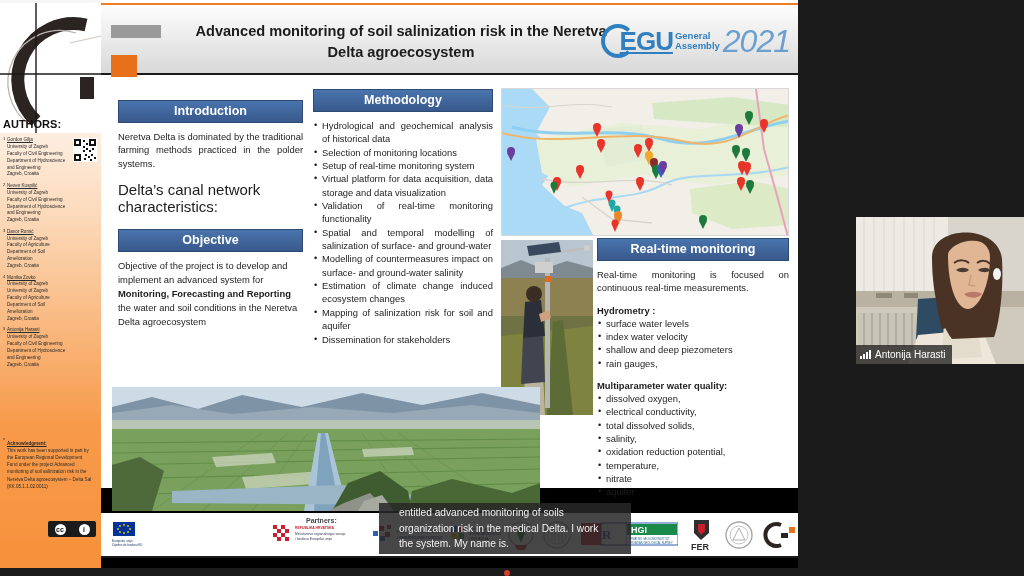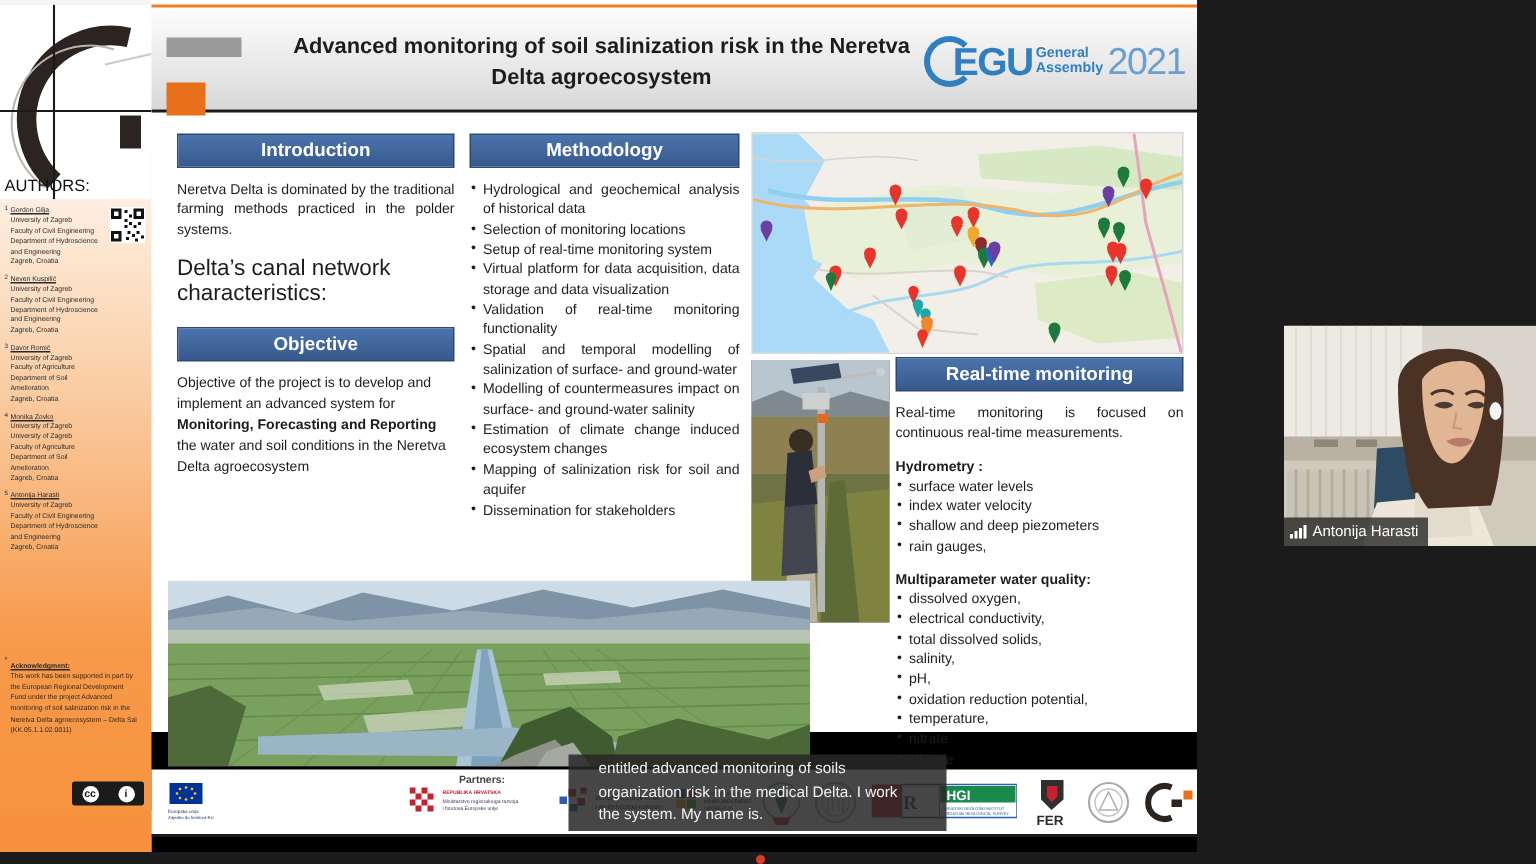--- a/index.html
+++ b/index.html
@@ -55,38 +55,39 @@
     position:absolute; right:8px; top:14px; height:44px;
     display:flex; align-items:center; color:#2f7fc1;
   }
   #egu-logo .ring {
     position:relative; width:34px; height:34px; border:4px solid #2f7fc1;
     border-radius:50%; border-right-color:transparent;
   }
   #egu-logo .egu {
     font-weight:bold; font-size:26px; letter-spacing:-1px; margin-left:-15px;
     color:#2f7fc1;
+    text-decoration:underline;
   }
   #egu-logo .ga { font-size:9.5px; font-weight:bold; line-height:1.05; margin-left:2px; color:#2f7fc1;}
-  #egu-logo .yr { font-size:25px; margin-left:3px; color:#6a9fd0; letter-spacing:-1px;}
+  #egu-logo .yr { font-size:32px; margin-left:3px; color:#6a9fd0; letter-spacing:-1px;font-style:italic;}
 
   
   .sec-head {
     background:linear-gradient(180deg,#4a74ad 0%, #38598c 100%);
     color:#fff; text-align:center; font-weight:bold; font-size:12.5px;
     padding:3px 0 4px; border:1px solid #2d4a75;
   }
   .body-text { font-size:9.4px; color:#1d1d1d; line-height:1.42; text-align:justify; }
   ul.bl { list-style:none; }
   ul.bl li { position:relative; padding-left:9px; font-size:9.4px; line-height:1.42;
              color:#1d1d1d; text-align:justify; }
   ul.bl li:before { content:"•"; position:absolute; left:1px; top:-1px; }
 
   
-  #col1 { position:absolute; left:118px; top:89px; width:185px; }
+  #col1 { position:absolute; left:118px; top:100px; width:185px; }
   #col1 .body-text { margin-top:7px; }
   #col1 .sub { margin-top:11px; font-size:15px; color:#1d1d1d;}
   #col1 ul.bl { margin-top:2px; }
   #objective-head { margin-top:14px; }
   #objective-body { margin-top:7px; font-size:9.4px; line-height:1.48; color:#1d1d1d; text-align:left;}
   #objective-body b { font-weight:bold; }
 
   
   #col2 { position:absolute; left:313px; top:89px; width:180px; }
   #col2 ul.bl { margin-top:7px; }
@@ -117,21 +118,21 @@
   
   #logostrip {
     position:absolute; left:101px; top:513px; width:697px; height:45px;
     background:#fff; border-bottom:2px solid #1a1a1a;
   }
   #partners-label { position:absolute; left:205px; top:4px; font-size:7px; color:#444; font-weight:bold;}
   .logo { position:absolute; top:7px; }
 
   
   #authors { position:absolute; left:3px; top:118px; width:96px; }
-  #authors h3 { font-size:11px; font-weight:normal; color:#111; margin-bottom:7px;}
+  #authors h3 { font-size:11px; font-weight:bold; color:#111; margin-bottom:7px;}
   .author { font-size:4.6px; line-height:1.5; color:#2a2a2a; margin-bottom:4.5px; position:relative; padding-left:4px;}
   .author .sup { position:absolute; left:0; top:-1px; font-size:4.2px; }
   .author .nm { text-decoration:underline; display:block; }
   #qr { position:absolute; right:2px; top:20px; width:24px; height:24px; }
   #ack { position:absolute; left:3px; top:440px; width:90px; font-size:4.6px; line-height:1.55; color:#2a2a2a; padding-left:4px;}
   #ack .t { text-decoration:underline; font-weight:bold; display:block;}
   #ack .sup { position:absolute; left:0; top:-3px; font-size:5px;}
   #ccbadge { position:absolute; left:48px; top:521px; width:48px; height:16px;
              background:#1b1b1b; border-radius:2px; display:flex; align-items:center;
              justify-content:space-around; }
@@ -502,25 +503,24 @@
         <li>index water velocity</li>
         <li>shallow and deep piezometers</li>
         <li>rain gauges,</li>
       </ul>
       <div class="grp">Multiparameter water quality:</div>
       <ul class="bl">
         <li>dissolved oxygen,</li>
         <li>electrical conductivity,</li>
         <li>total dissolved solids,</li>
         <li>salinity,</li>
-        <li>pH,</li>
         <li>oxidation reduction potential,</li>
         <li>temperature,</li>
         <li>nitrate</li>
-        <li>climate</li>
+        <li>aquifer</li>
       </ul>
     </div>
 
     <div id="aerial">
       <svg width="428" height="124" viewBox="0 0 428 124">
         <rect width="428" height="124" fill="#dfe7ee"></rect>
         <rect width="428" height="26" fill="#cddbe6"></rect>
         <path d="M0 20 L40 10 L86 22 L130 8 L190 20 L250 6 L310 18 L370 6 L428 18 L428 30 L0 30 Z" fill="#7f93a6"></path>
         <path d="M0 26 L60 18 L120 27 L200 20 L280 26 L360 18 L428 26 L428 36 L0 36 Z" fill="#97a9b6"></path>
         <rect y="33" width="428" height="12" fill="#b8c4b4"></rect>

